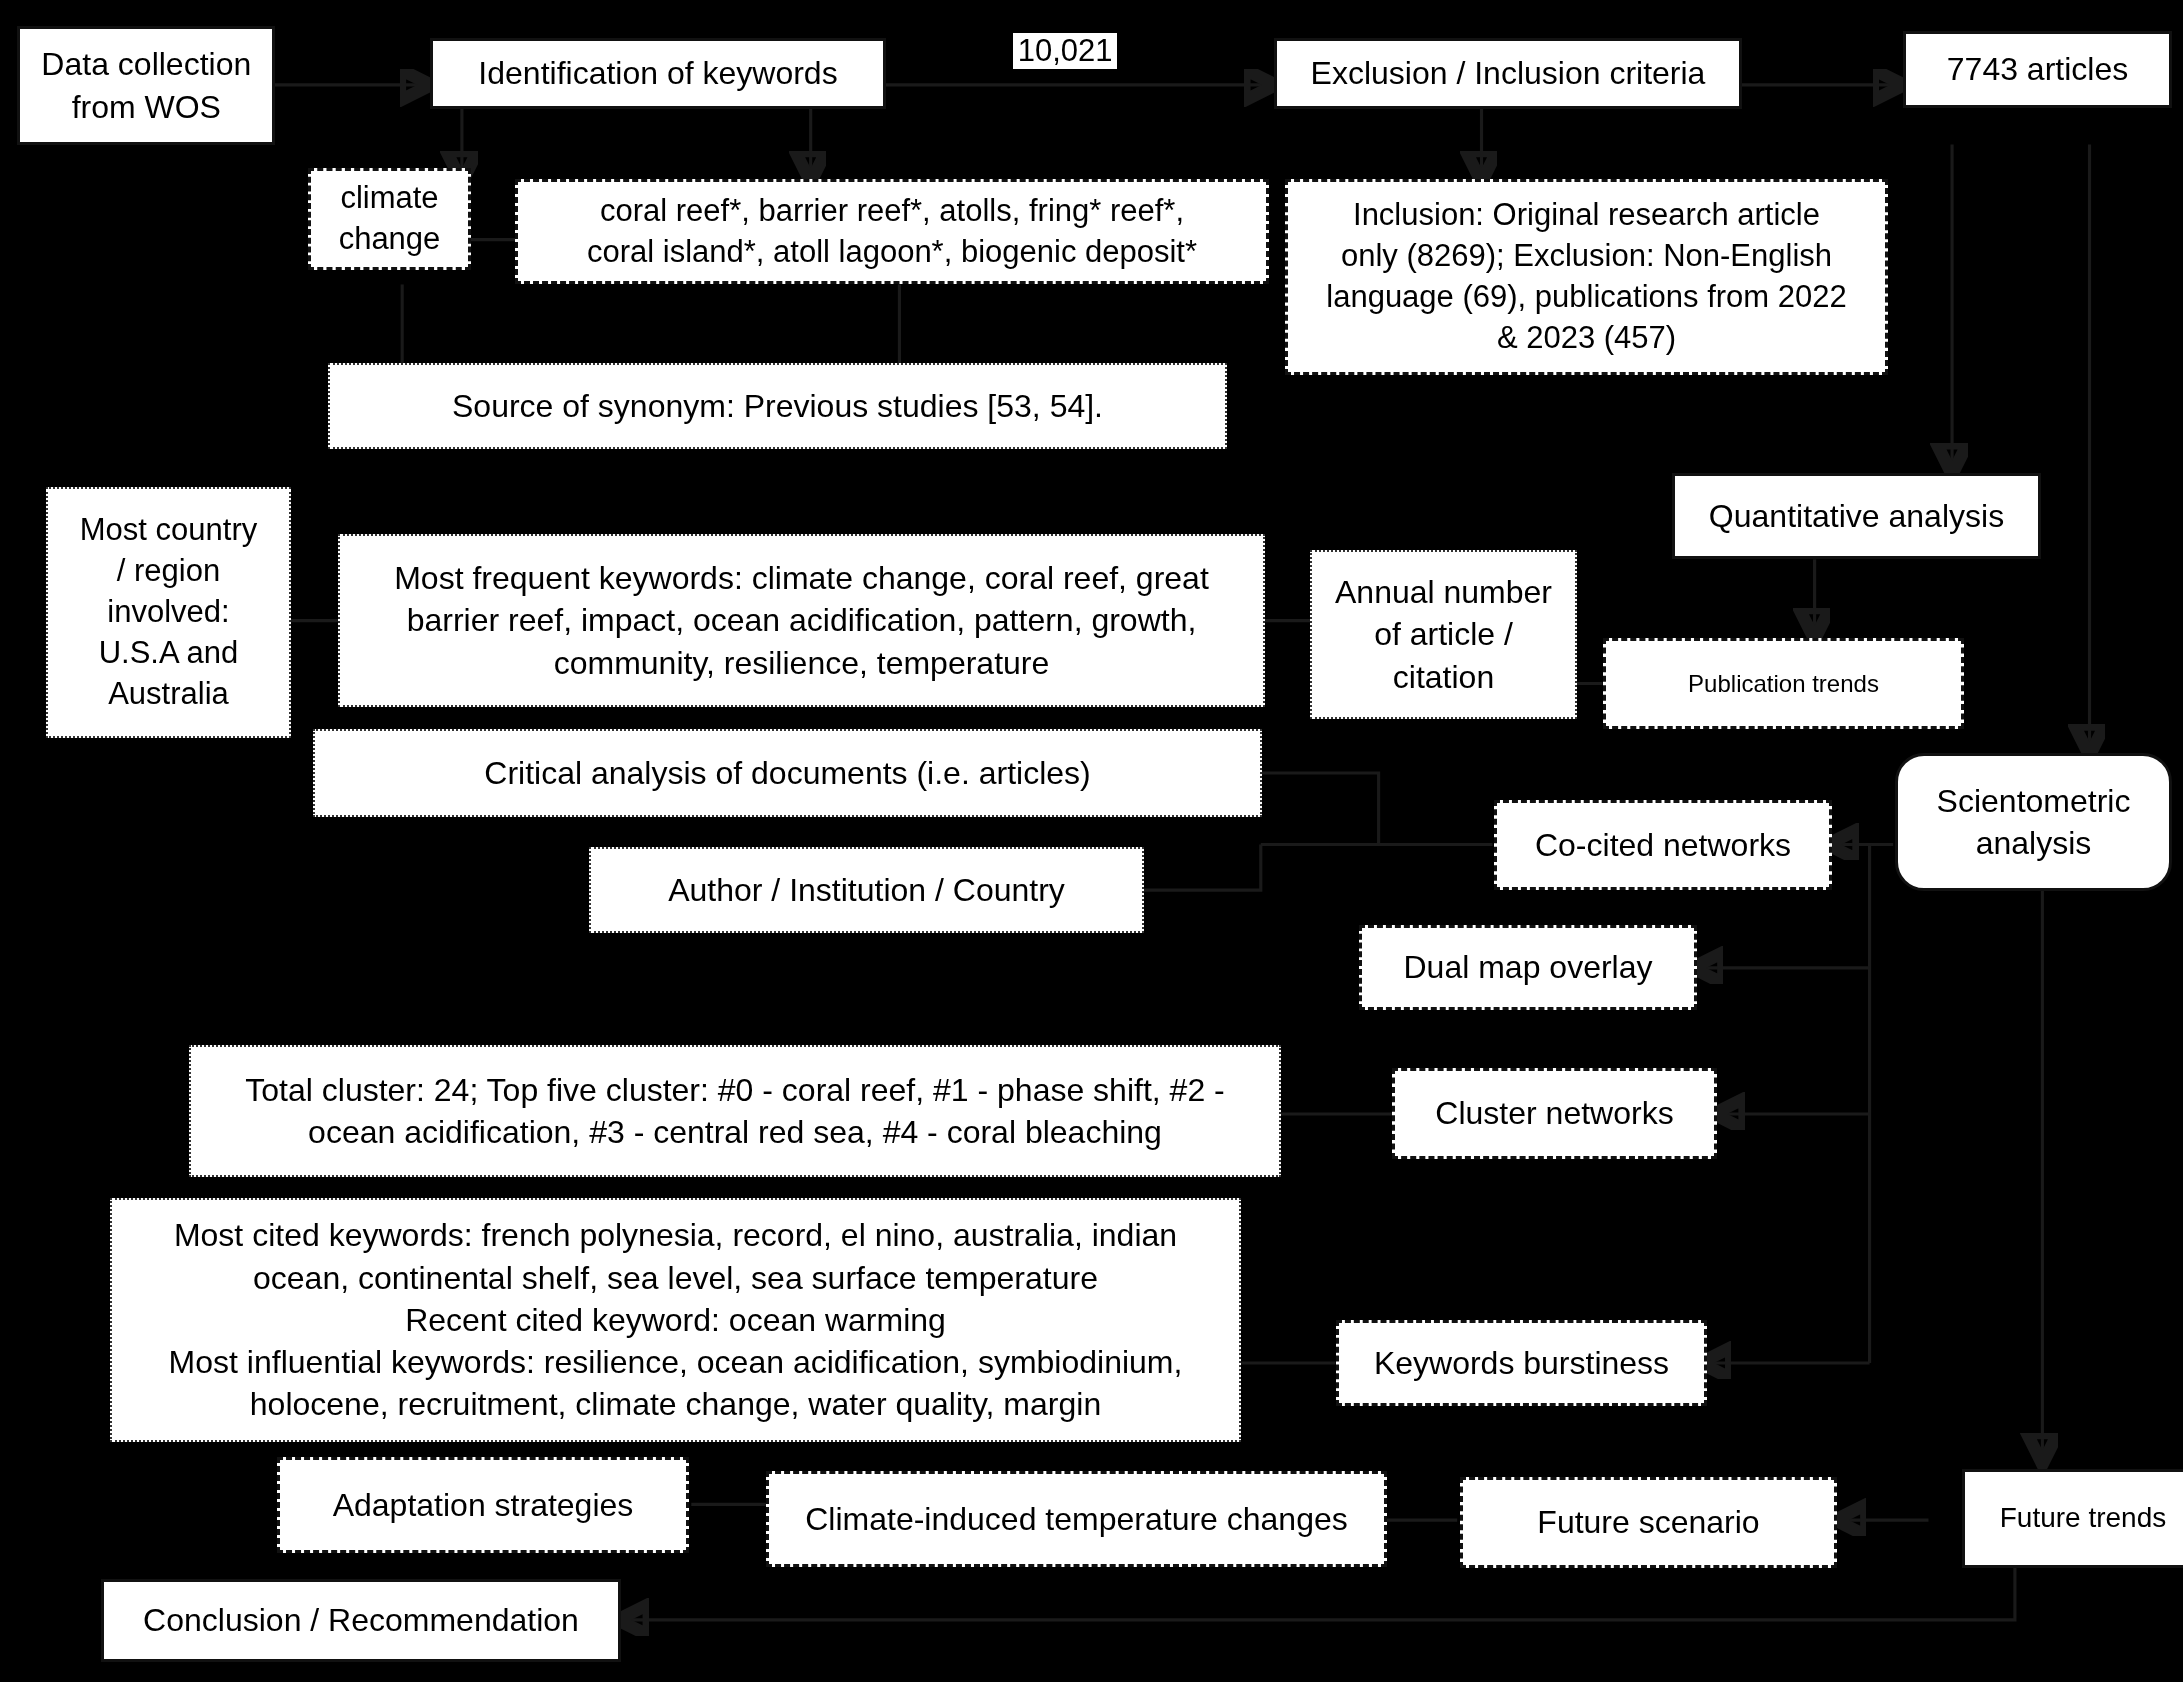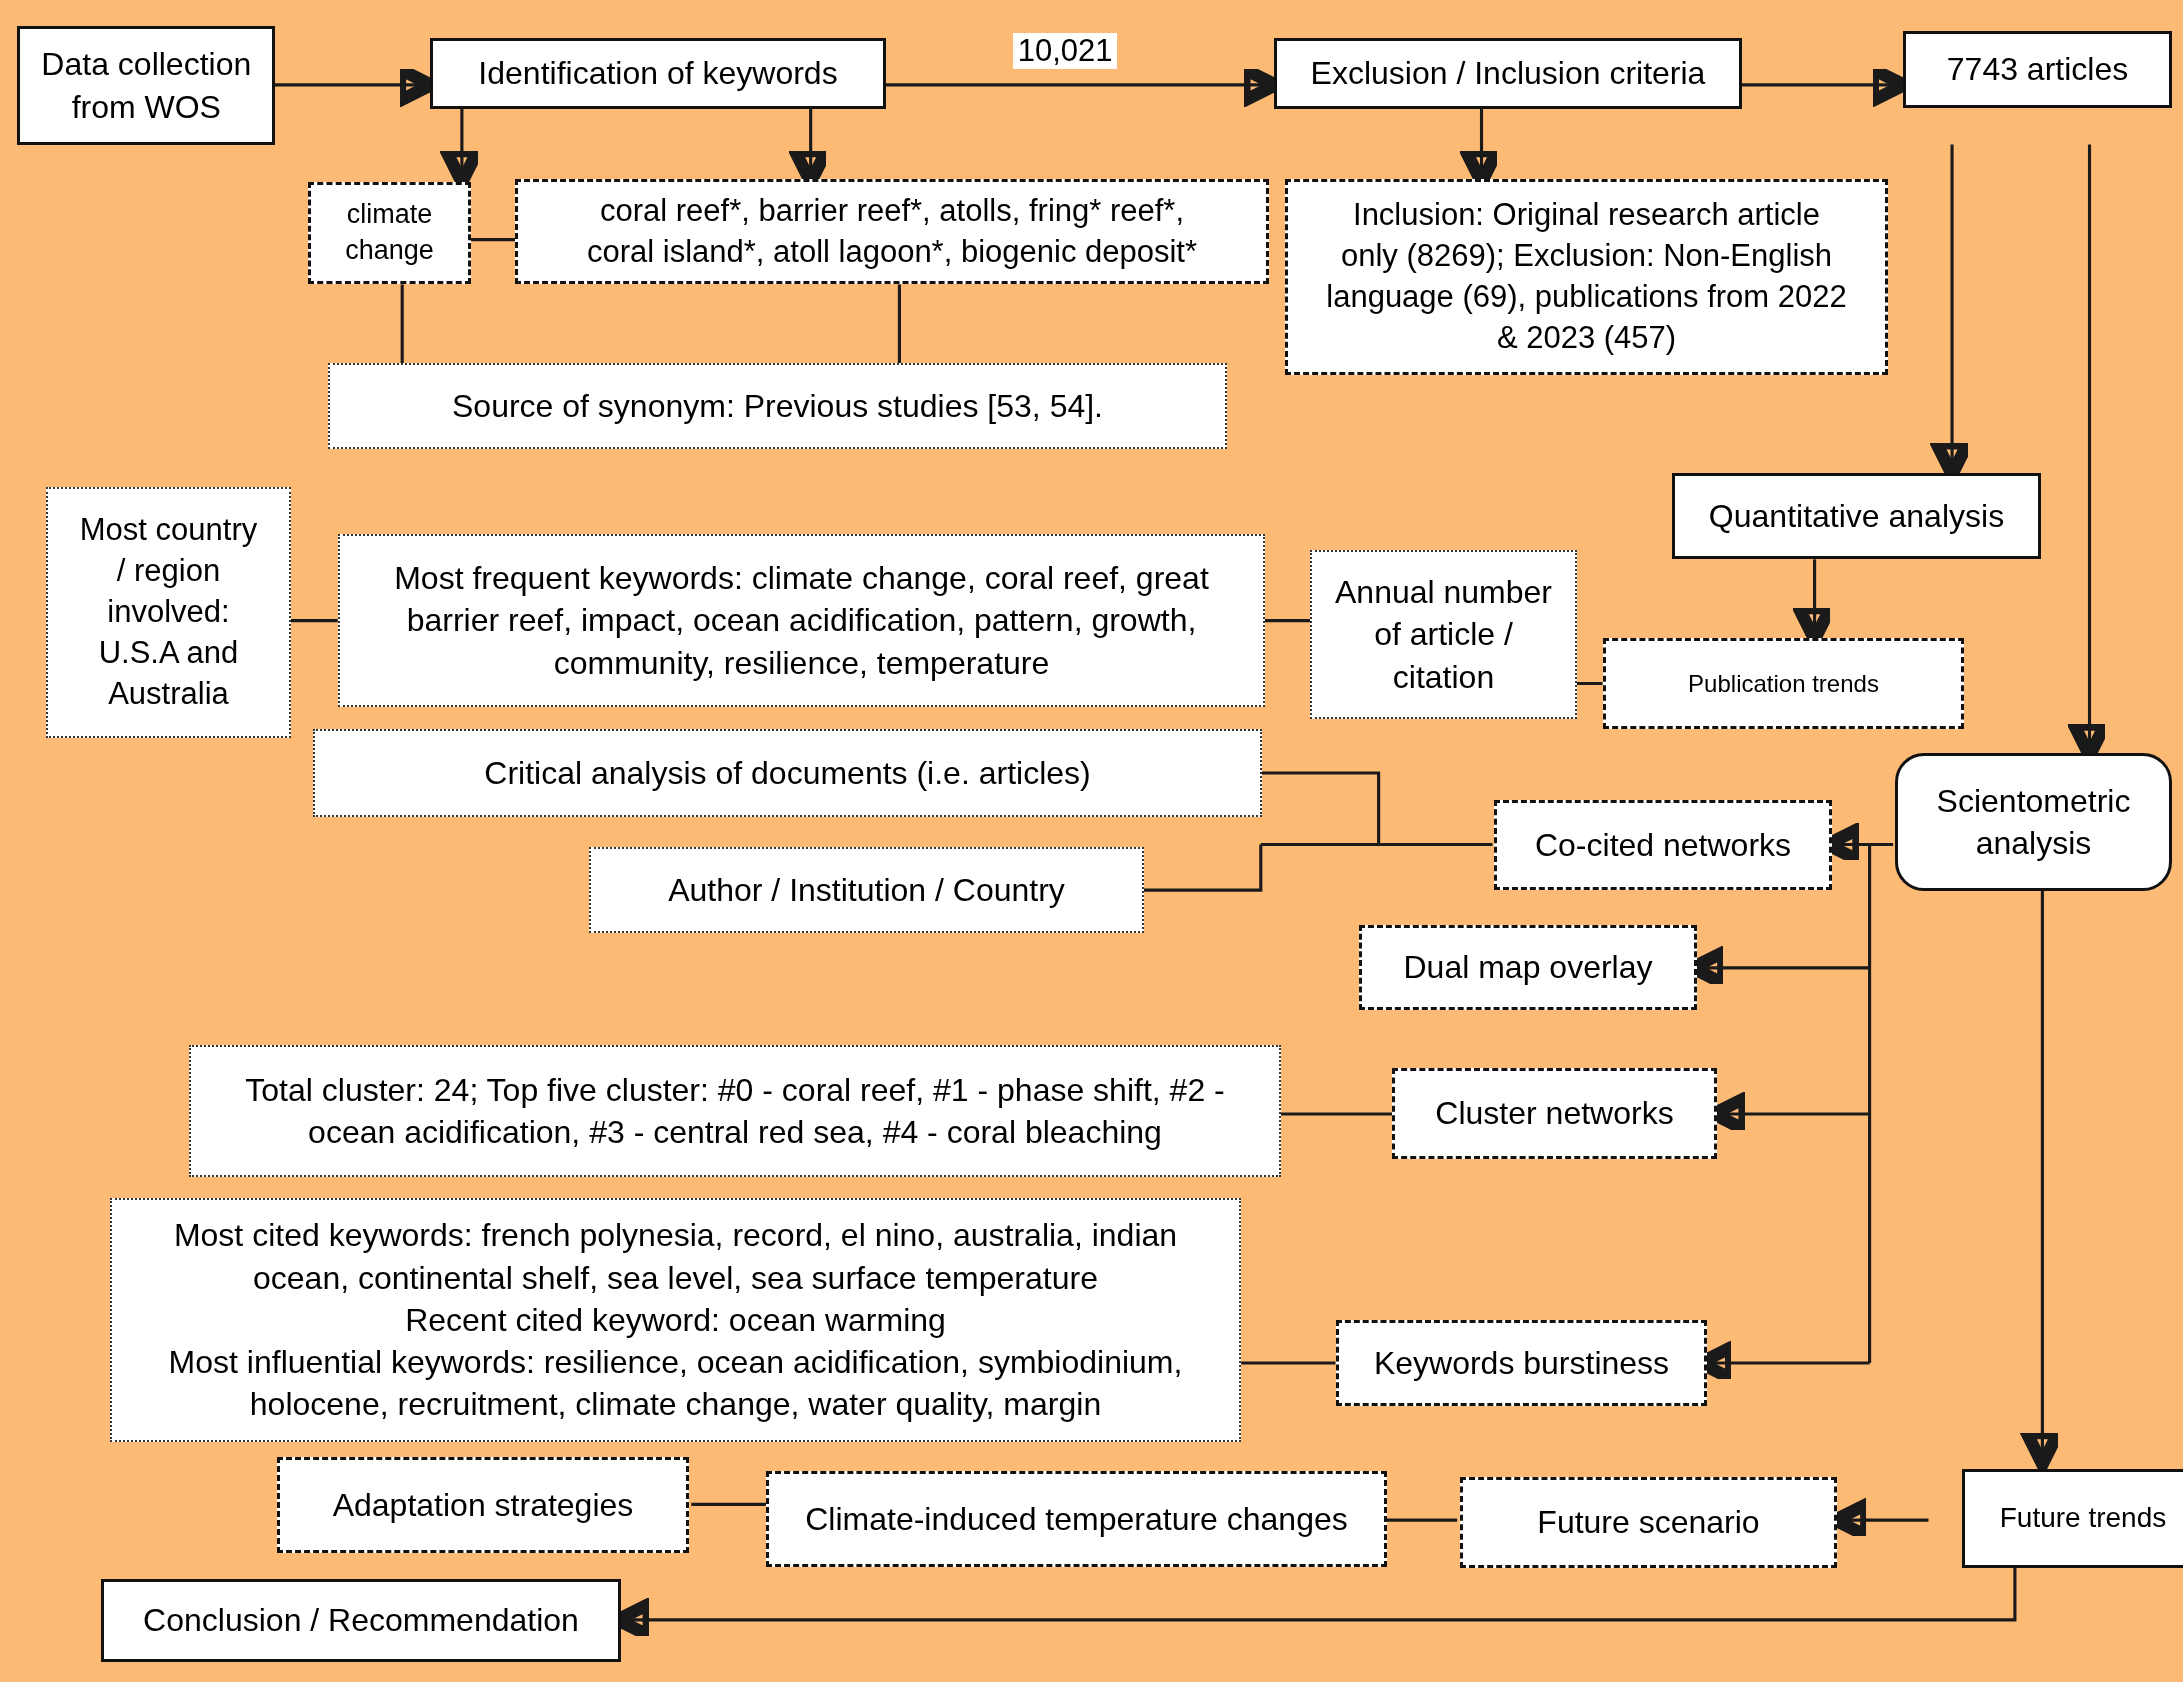--- a/index.html
+++ b/index.html
@@ -4,21 +4,21 @@
 <style>
   html, body {
     margin: 0;
     padding: 0;
     background: #ffffff;
   }
   #canvas {
     position: relative;
     width: 2183px;
     height: 1682px;
-    background: #fdba74;
+    background: #000000;
     font-family: "Liberation Sans", sans-serif;
     overflow: hidden;
   }
   .node {
     position: absolute;
     box-sizing: border-box;
     display: flex;
     align-items: center;
     justify-content: center;
     text-align: center;
@@ -139,21 +139,21 @@
   </div>
 
   <div class="node solid" style="left:1274px;top:38px;   width:468px;  height:71px;  font-size:32px;">
     <span style="white-space:pre-line">Exclusion / Inclusion criteria</span>
   </div>
 
   <div class="node solid" style="left:1903px;top:31px;   width:269px;  height:77px;  font-size:32px;">
     <span style="white-space:pre-line">7743 articles</span>
   </div>
 
-  <div class="node dashed" style="left:308px; top:182px;  width:163px;  height:102px; font-size:27px;">
+  <div class="node dashed" style="left:308px; top:168px;  width:163px;  height:102px; font-size:31px;">
     <span style="white-space:pre-line">climate
 change</span>
   </div>
 
   <div class="node dashed" style="left:515px; top:179px;  width:754px;  height:105px; font-size:31px;">
     <span style="white-space:pre-line">coral reef*, barrier reef*, atolls, fring* reef*,
 coral island*, atoll lagoon*, biogenic deposit*</span>
   </div>
 
   <div class="node dashed" style="left:1285px;top:179px;  width:603px;  height:196px; font-size:31px;">

